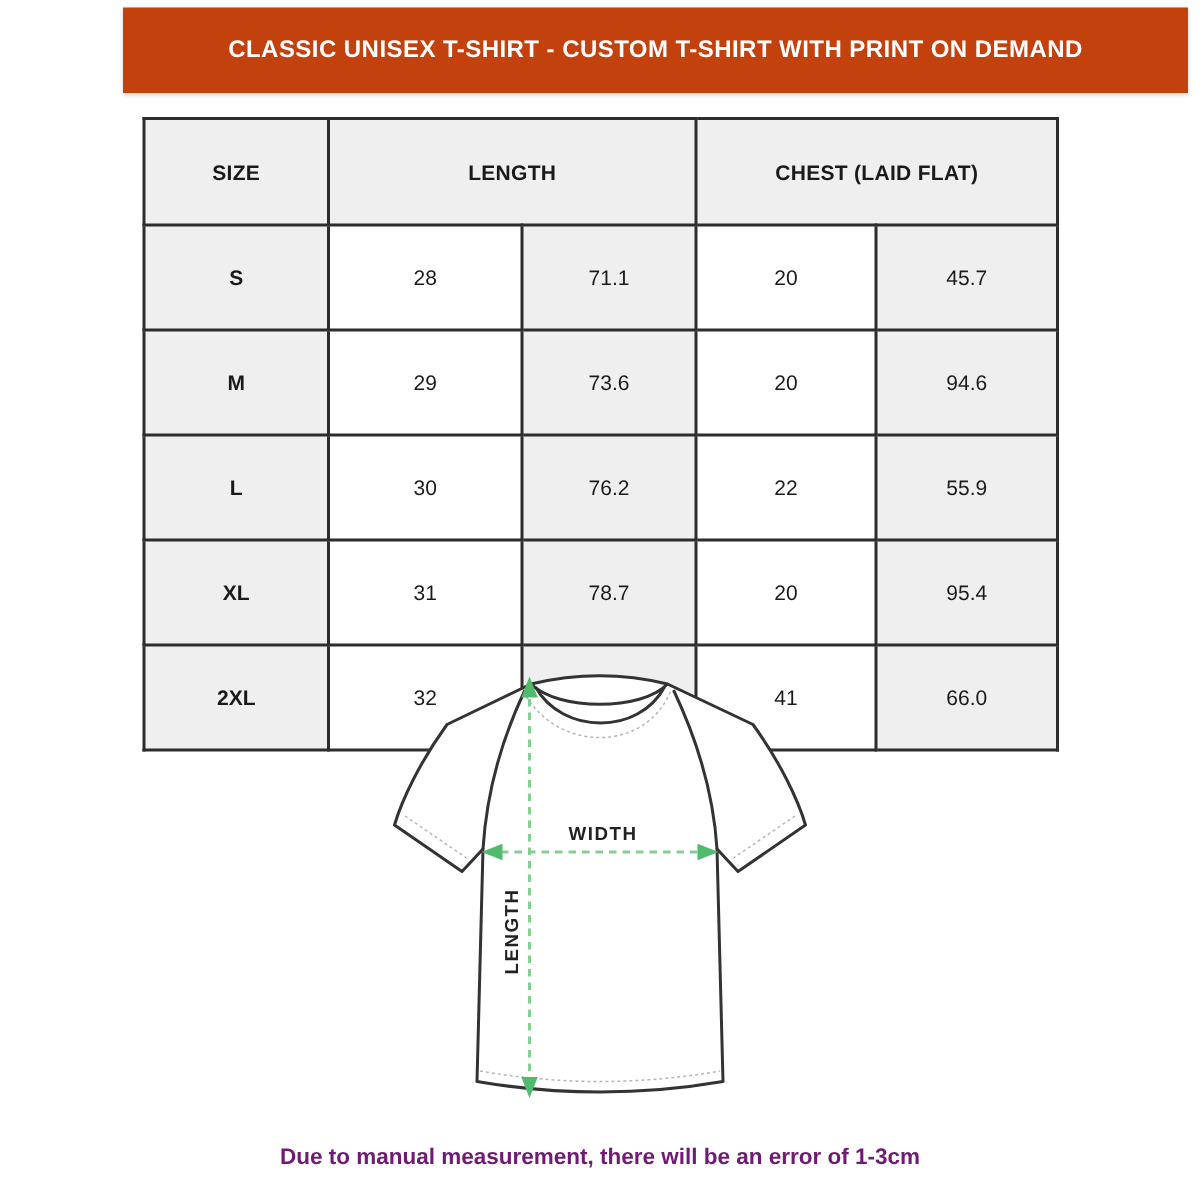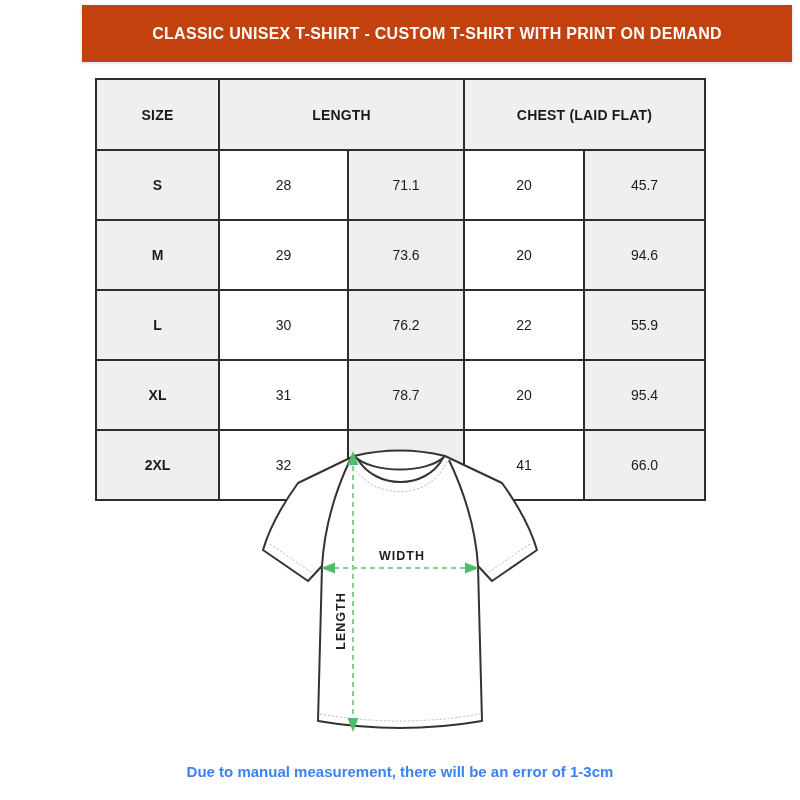--- a/index.html
+++ b/index.html
@@ -27,21 +27,21 @@
   table.size-table td:nth-child(odd){background:#efefef;}
   table.size-table td:nth-child(even){background:#ffffff;}
   table.size-table td:first-child{font-weight:bold;}
   .tshirt-svg{position:absolute;left:250px;top:438px;width:300px;height:305px;}
   .tshirt-svg text{
     font-family:"Liberation Sans", sans-serif;font-weight:bold;font-size:12.5px;
     fill:#222222;letter-spacing:1px;
   }
   .footnote{
     position:absolute;left:0;top:763px;width:800px;text-align:center;
-    color:#3b82f6;font-weight:bold;font-size:15px;
+    color:#701a75;font-weight:bold;font-size:15px;
   }
 </style>
 </head>
 <body>
 
 <div class="banner">
   <span>CLASSIC UNISEX T-SHIRT - CUSTOM T-SHIRT WITH PRINT ON DEMAND</span>
 </div>
 
 <table class="size-table">

